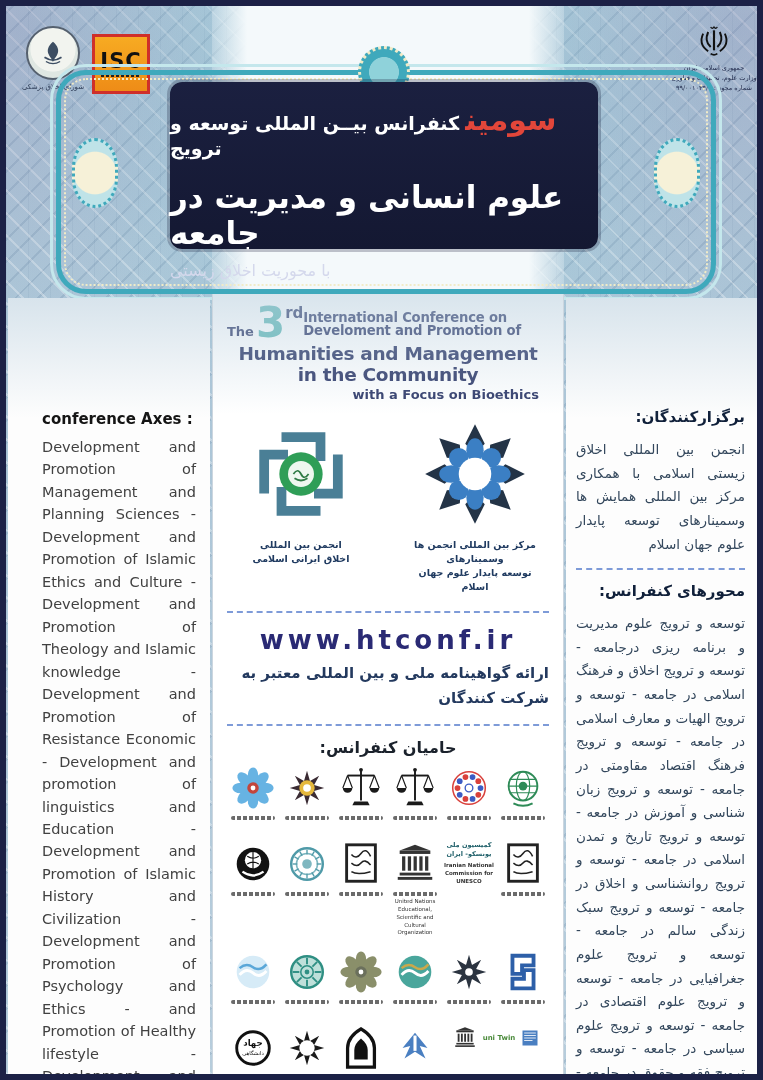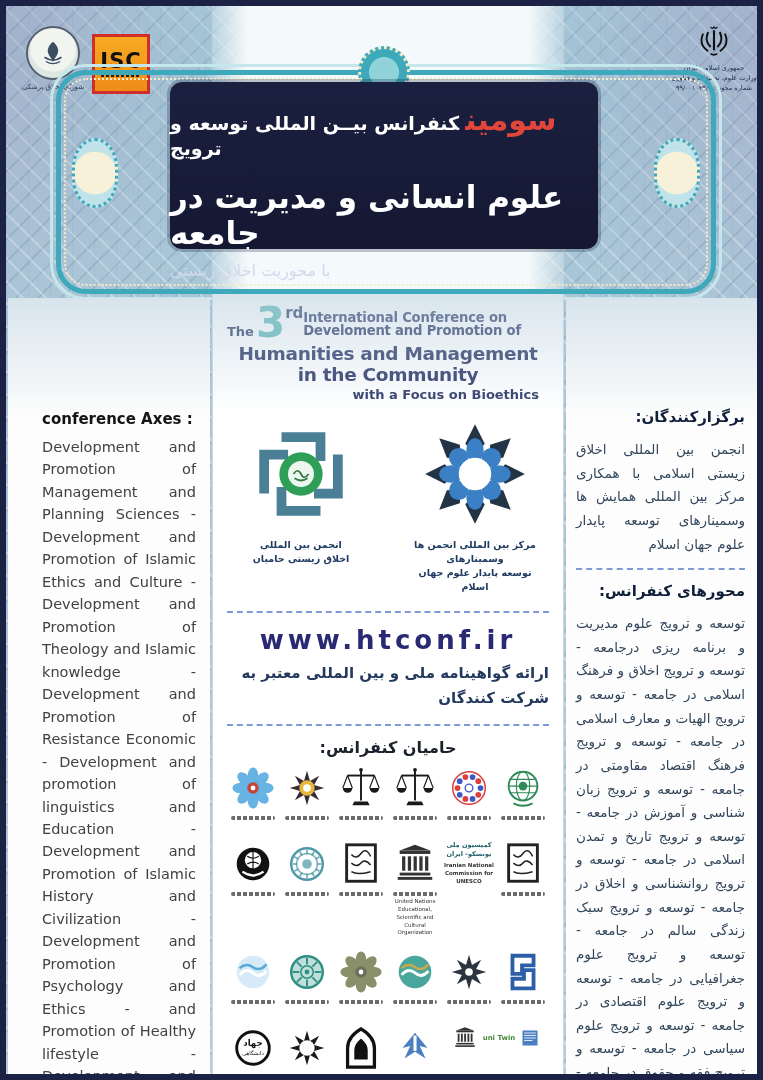--- a/index.html
+++ b/index.html
@@ -175,21 +175,21 @@
               <path d="M82 30v36H60"></path>
               <path d="M66 82H30V60"></path>
               <path d="M14 66V30h22"></path>
           </g>
           <circle cx="48" cy="48" r="20" fill="#2f9e57"></circle>
           <circle cx="48" cy="48" r="12" fill="#eef7ef"></circle>
           <path d="M41 48q4-6 7 0t7 0M42 52q6 4 12 0" stroke="#2f7a44" stroke-width="1.6" fill="none"></path>
         </svg>
         <div class="cap">
           <div style="white-space:pre-line">انجمن بین المللی
-اخلاق زیستی حامیان</div>
+اخلاق ایرانی اسلامی</div>
         </div>
       </div>
       <div class="org">
         <svg width="104" height="104" viewBox="0 0 96 96">
           <g fill="#243447">
             <path d="M48 2l9 18-9 10-9-10zM48 94l9-18-9-10-9 10zM2 48l18-9 10 9-10 9zM94 48l-18-9-10 9 10 9zM15 15l19 6 1 13-13-1zM81 15l-19 6-1 13 13-1zM15 81l19-6 1-13-13 1zM81 81l-19-6-1-13 13 1z"></path>
           </g>
           <g fill="#3b7fc4">
             <ellipse cx="48" cy="26" rx="8" ry="11"></ellipse>
               <ellipse cx="48" cy="70" rx="8" ry="11"></ellipse>

